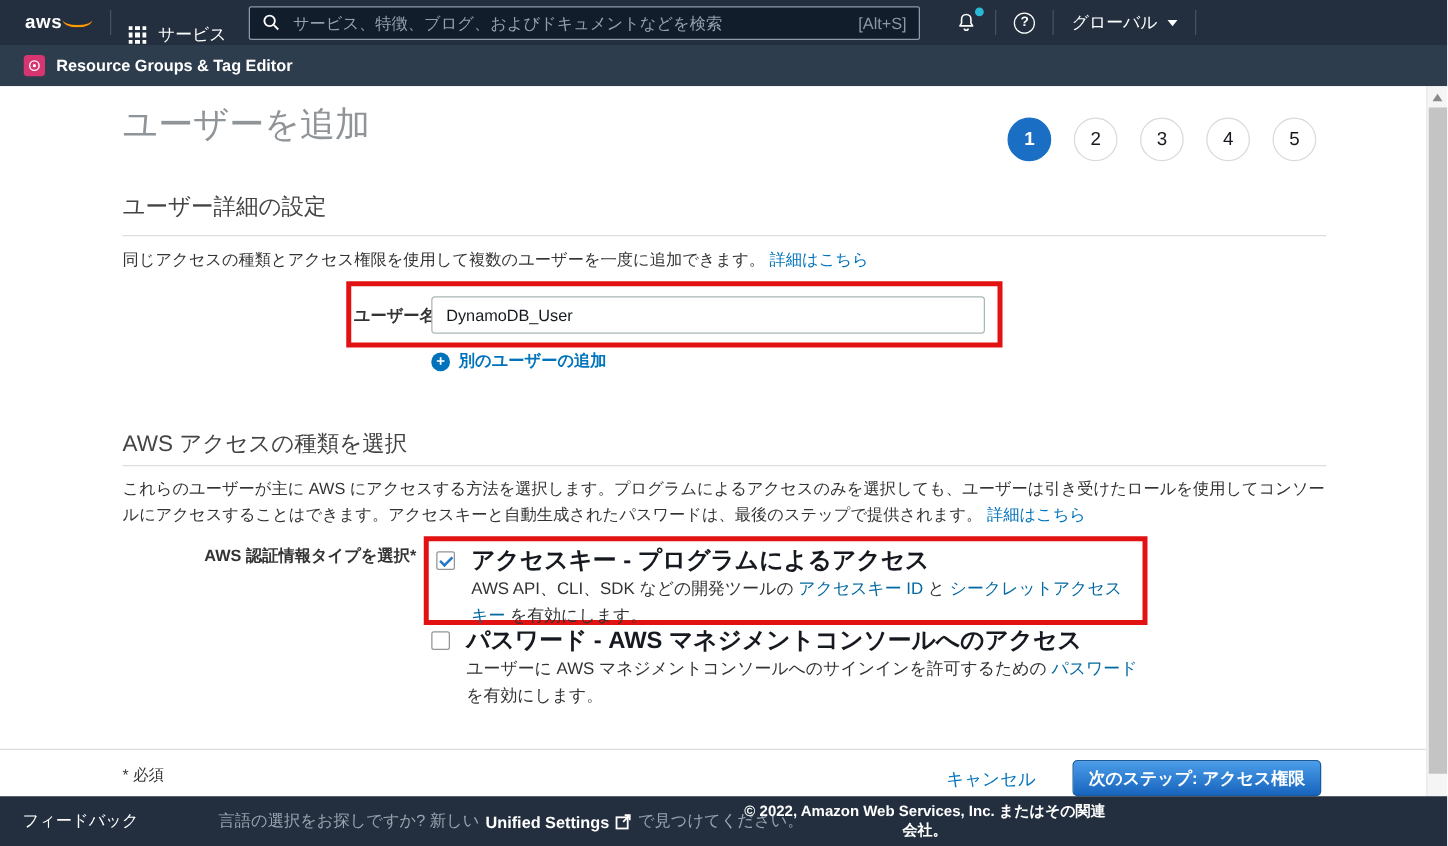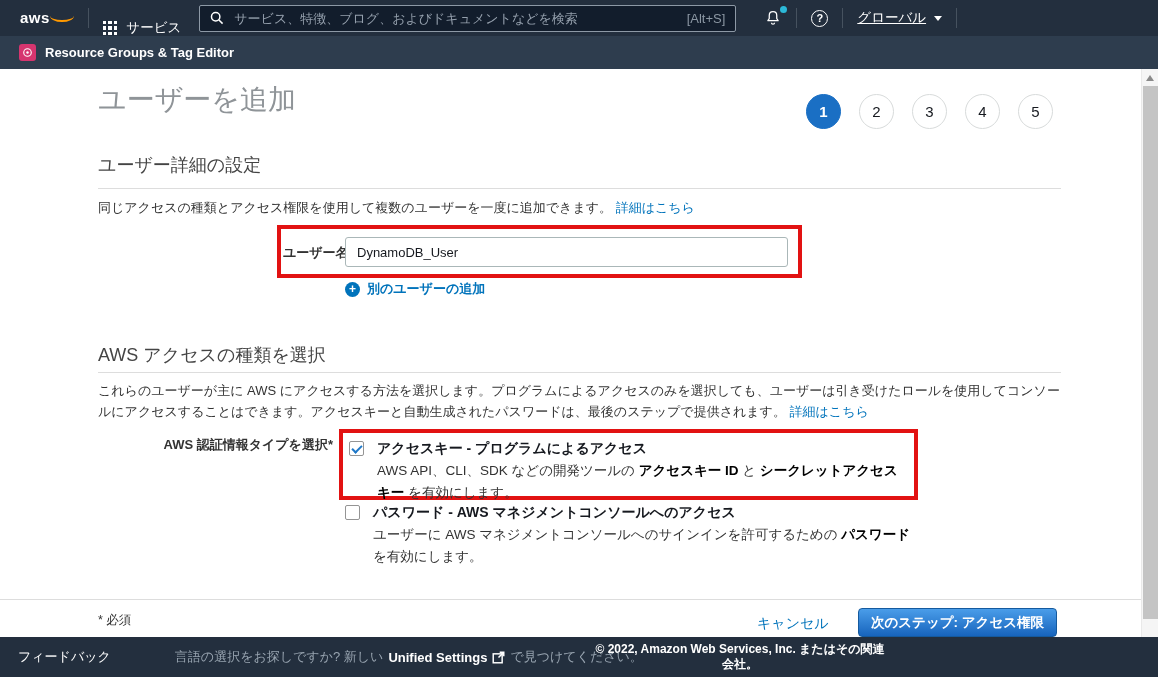--- a/index.html
+++ b/index.html
@@ -31,21 +31,21 @@
   .searchbox input {
     flex:1; background:transparent; border:none; outline:none;
     color:#ddd; font-size:13px; font-family:inherit;
   }
   .searchbox input::placeholder { color:#95a0ad; }
   .shortcut { color:#8b97a3; font-size:13px; }
   .nav-right { display:flex; align-items:center; margin-left:24px; }
   .bell-wrap { position:relative; display:flex; cursor:pointer; }
   .notif-dot { position:absolute; top:-3px; right:-5px; width:7px; height:7px; border-radius:50%; background:#2cb9d8; }
   .help-icon { width:17px; height:17px; border:1.5px solid #fff; border-radius:50%; display:flex; align-items:center; justify-content:center; font-size:11px; font-weight:700; cursor:pointer; }
-  .region { display:flex; align-items:center; gap:8px; font-size:13.5px; cursor:pointer; white-space:nowrap;text-decoration:underline; }
+  .region { display:flex; align-items:center; gap:8px; font-size:13.5px; cursor:pointer; white-space:nowrap; }
   .caret-down { width:0; height:0; border-left:4px solid transparent; border-right:4px solid transparent; border-top:5px solid #fff; }
 
   
   .appbar {
     position:absolute; top:36px; left:0; width:1158px; height:33px;
     background:#2e3d4e; display:flex; align-items:center; gap:9px;
     padding-left:19px; color:#fff;
   }
   .app-icon { width:17px; height:17px; border-radius:3px; background:#d6356f; display:flex; align-items:center; justify-content:center; }
   .app-title { font-weight:700; font-size:13px; white-space:nowrap; }
@@ -72,23 +72,23 @@
   .add-link { position:absolute; left:345px; top:211px; display:flex; align-items:center; gap:7px; color:#0073bb; font-weight:700; font-size:13px; cursor:pointer; white-space:nowrap; }
   .plus-circle { width:15px; height:15px; border-radius:50%; background:#0073bb; color:#fff; display:flex; align-items:center; justify-content:center; font-size:12px; font-weight:700; line-height:1; }
 
   .cred-label { position:absolute; left:98px; top:367px; width:235px; text-align:right; font-weight:700; font-size:13px; color:#333; }
 
   .checkbox { width:15px; height:15px; border:1px solid #949494; border-radius:2px; background:#fff; position:relative; flex:none; cursor:pointer; }
   .checkbox.checked::after { content:''; position:absolute; left:2px; top:3px; width:8px; height:4px; border-left:2px solid #1f78c8; border-bottom:2px solid #1f78c8; transform:rotate(-45deg); }
 
   .opt1-inner { position:absolute; left:6px; top:6px; display:flex; gap:13px; }
   .option2 { position:absolute; left:345px; top:434px; display:flex; gap:13px; }
-  .option-title { margin:0; font-weight:700; font-size:14px; color:#16191f; line-height:19px; }
+  .option-title { margin:0; font-weight:700; font-size:19px; color:#16191f; line-height:19px; }
   .option-desc { margin:2px 0 0 0; font-size:13.5px; color:#333; line-height:22px; }
-  .option-desc b { font-weight:700; color:#000000; }
+  .option-desc b { font-weight:400; color:#0369a1; }
   .opt-desc-w { width:530px; }
   .opt2-desc-w { width:540px; }
 
   .footer-hr { position:absolute; left:0; top:530px; width:1141px; height:1px; background:#ddd; }
   .required-note { position:absolute; left:98px; top:543px; font-size:12.5px; color:#333; }
   .cancel-link { position:absolute; left:757px; top:546px; font-size:14px; color:#0073bb; cursor:pointer; white-space:nowrap; }
   .next-btn {
     position:absolute; left:858px; top:539px; width:199px; height:29px;
     background:linear-gradient(180deg,#4a9de9 0%,#1764bd 100%);
     border:1px solid #155a9e; border-radius:4px;

